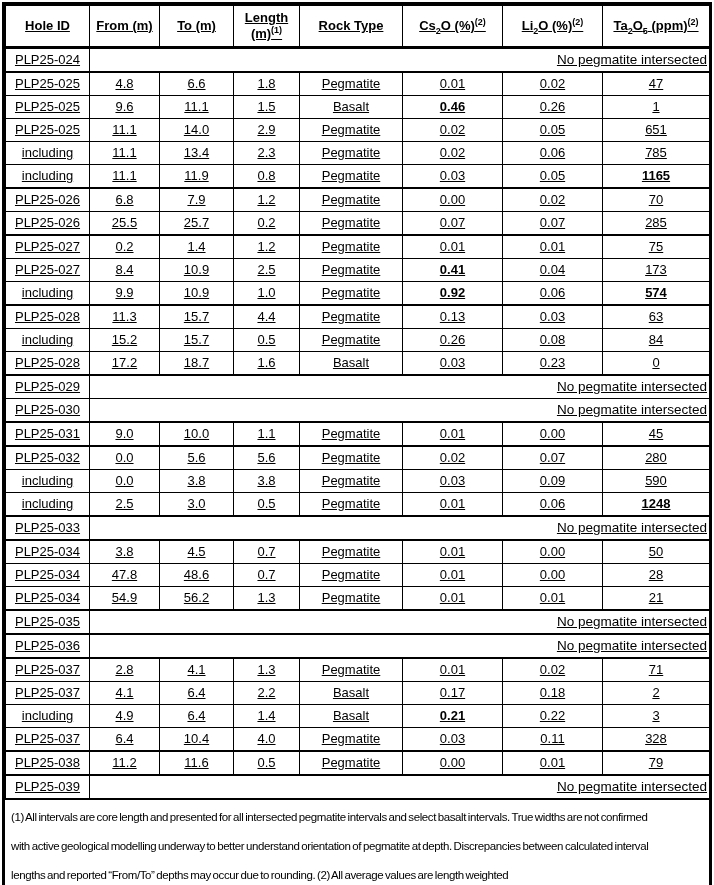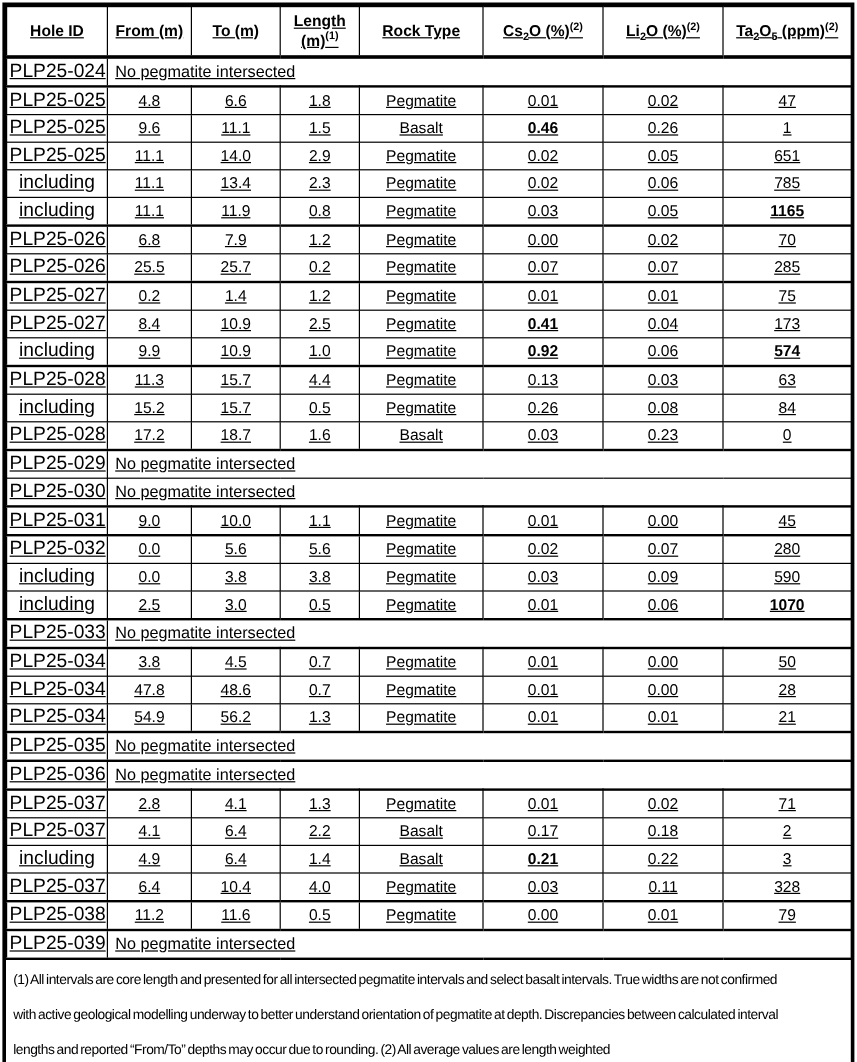--- a/index.html
+++ b/index.html
@@ -47,26 +47,26 @@
     line-height: 0;
   }
   tbody td {
     height: 22px;
     line-height: 22px;
   }
   tbody tr.group-end td {
     border-bottom: 2px solid #000;
   }
   td.note {
-    text-align: left;
+    text-align: right;
     padding-left: 6px;
     font-size: 13.5px;
   }
   td.hole {
-    font-size: 16px;
+    font-size: 13px;
   }
   td.bold {
     font-weight: bold;
     text-align: center;
   }
   .footnote {
     padding: 3px 6px 6px 6px;
     font-size: 11.5px;
     letter-spacing: -0.4px;
     word-spacing: -1px;
@@ -277,21 +277,21 @@
           <td>590</td>
         </tr>
         <tr class="group-end">
           <td class="hole">including</td>
           <td>2.5</td>
           <td>3.0</td>
           <td>0.5</td>
           <td>Pegmatite</td>
           <td>0.01</td>
           <td>0.06</td>
-          <td class="bold">1070</td>
+          <td class="bold">1248</td>
         </tr>
         <tr class="group-end">
           <td class="hole">PLP25-033</td>
           <td colspan="7" class="note">No pegmatite intersected</td>
         </tr>
         <tr>
           <td class="hole">PLP25-034</td>
           <td>3.8</td>
           <td>4.5</td>
           <td>0.7</td>

